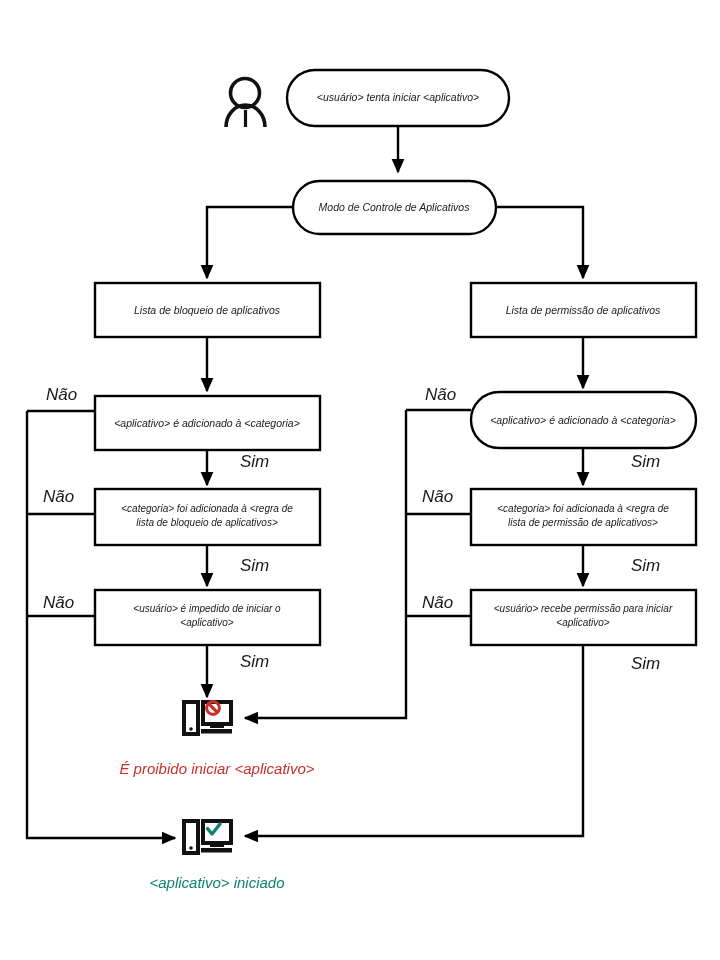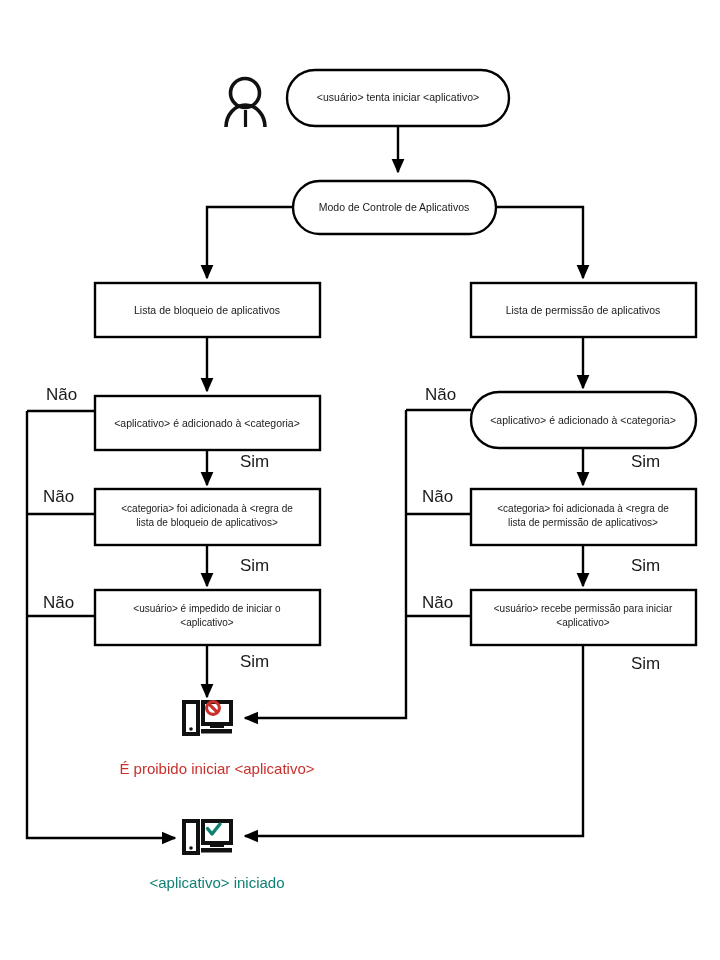--- a/index.html
+++ b/index.html
@@ -11,20 +11,21 @@
     width: 720px;
     height: 960px;
     font-family: "Liberation Sans", sans-serif;
     color: #000000;
     overflow: hidden;
   }
   #diagram-root {
     position: relative;
     width: 720px;
     height: 960px;
+    font-style: italic;
   }
   svg#flow {
     position: absolute;
     left: 0;
     top: 0;
     width: 720px;
     height: 960px;
   }
   .node-label {
     font-family: "Liberation Sans", sans-serif;

